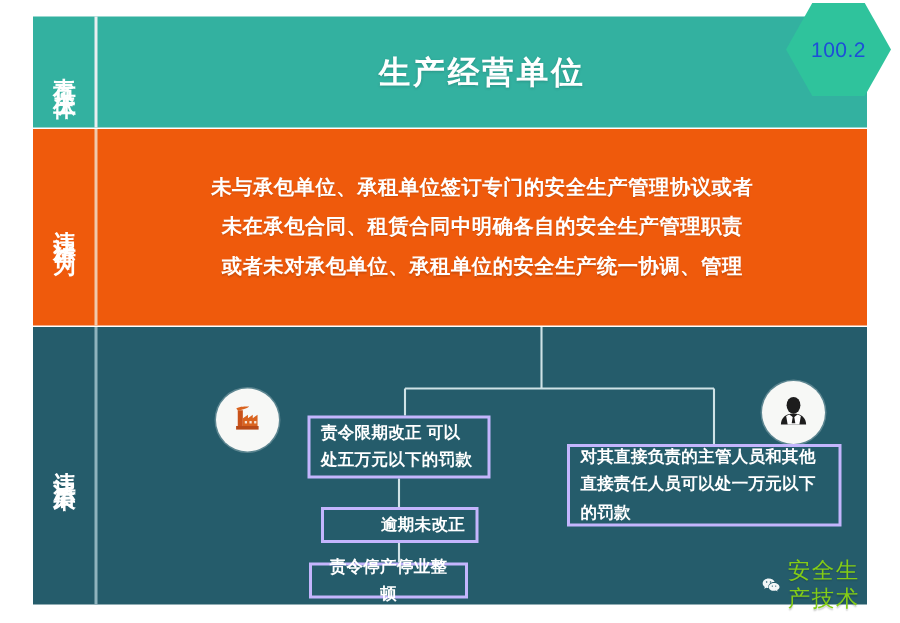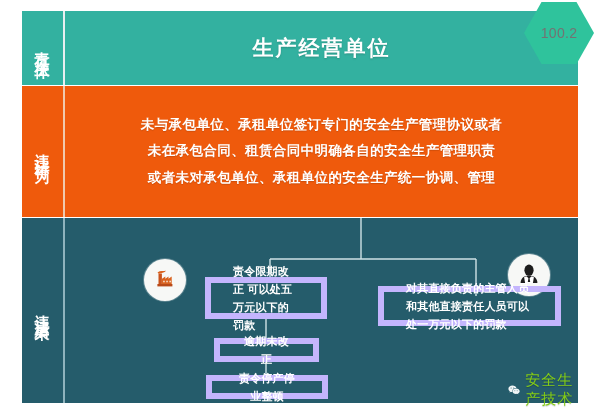--- a/index.html
+++ b/index.html
@@ -17,21 +17,21 @@
     position:absolute;left:524px;top:2px;width:70px;height:62px;z-index:40;
   }
   .badge-hex{
     position:absolute;left:0;top:0;width:70px;height:62px;
     background:#2fc39c;
     clip-path:polygon(25% 0%,75% 0%,100% 50%,75% 100%,25% 100%,0% 50%);
   }
   .badge-num{
     position:absolute;left:0;top:0;width:70px;height:62px;
     display:flex;align-items:center;justify-content:center;
-    color:#737373;font-size:14px;letter-spacing:.3px;
+    color:#1d4ed8;font-size:14px;letter-spacing:.3px;
   }
 
   
   .frame{
     position:absolute;left:22px;top:11px;width:556px;height:392px;
   }
 
   .row{position:absolute;left:0;width:556px;display:flex;}
   .row-subject{top:0px;height:74px;background:#33b1a0;}
   .row-act{top:75px;height:131px;background:#ef5a0c;}
@@ -76,32 +76,32 @@
   .icon-circle{
     position:absolute;width:42px;height:42px;border-radius:50%;
     background:#f7f8f6;display:flex;align-items:center;justify-content:center;
     box-shadow:0 0 0 1px rgba(255,255,255,.25);
   }
   .icon-factory{left:79px;top:41px;}
   .icon-person{left:443px;top:36px;}
 
   .node{
     position:absolute;box-sizing:border-box;
-    border:6px solid #c4b5fd;background:transparent;
+    border:2px solid #c4b5fd;background:transparent;
     color:#ffffff;font-weight:bold;font-size:11px;
     line-height:1.65;letter-spacing:.2px;
     display:flex;align-items:center;
-    padding:4px 22px;
+    padding:4px 7px;
   }
   .node.center{justify-content:flex-end;text-align:center;}
 
   .node-correct{left:140px;top:59px;width:122px;height:42px;}
   .node-overdue{left:149px;top:120px;width:105px;height:24px;justify-content:center;}
-  .node-stop{left:141px;top:157px;width:122px;height:24px;justify-content:center;}
-  .node-person{left:313px;top:68px;width:183px;height:40px;}
+  .node-stop{left:141px;top:157px;width:106px;height:24px;justify-content:center;}
+  .node-person{left:313px;top:78px;width:183px;height:55px;}
 
   .node-correct .txt,.node-person .txt{display:block;}
 
   svg.connectors{position:absolute;left:0;top:0;width:513px;height:185px;}
 
   
   .watermark{
     position:absolute;left:443px;top:153px;
     display:flex;align-items:center;gap:5px;
   }

